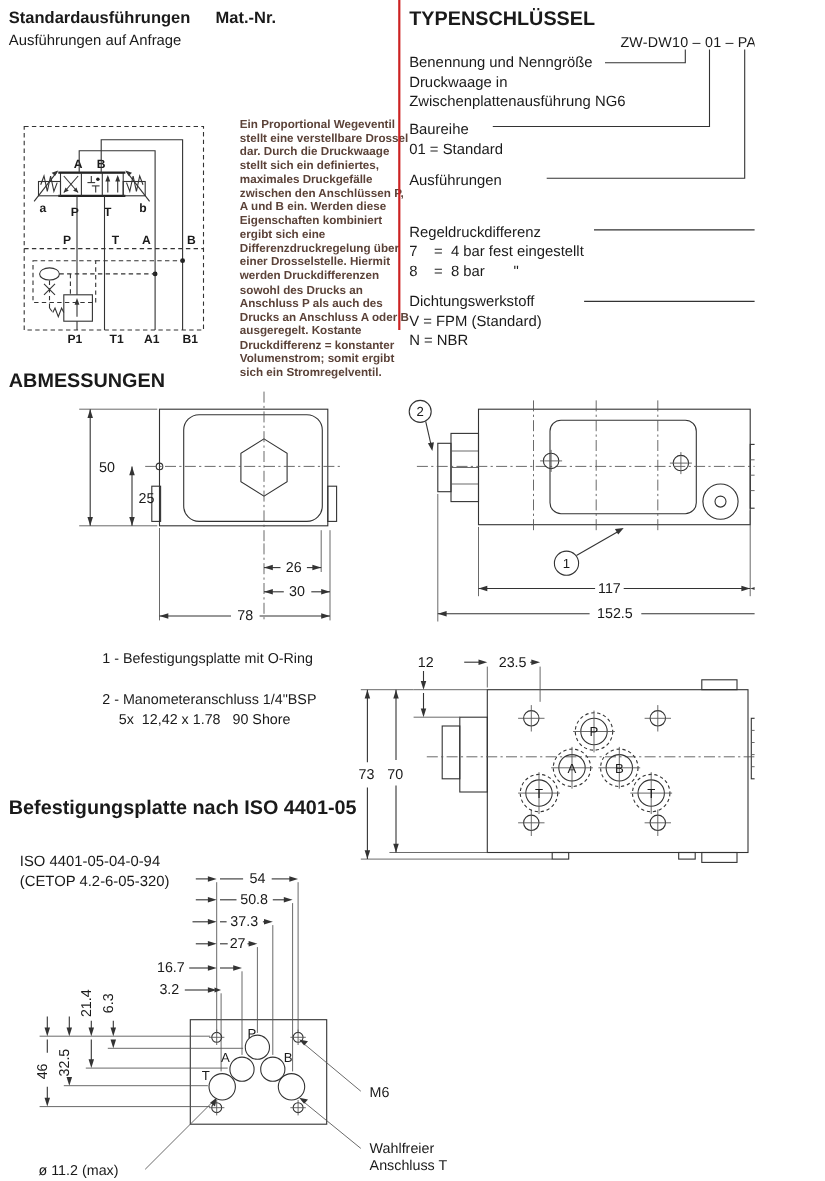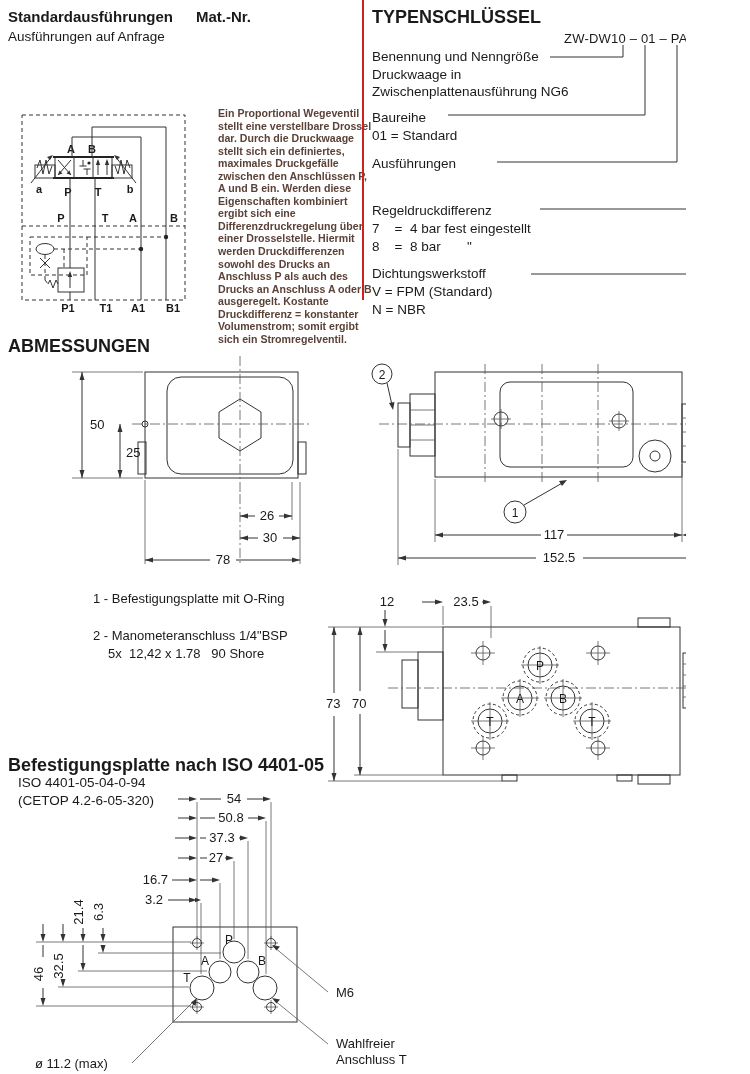--- a/index.html
+++ b/index.html
@@ -353,21 +353,21 @@
     <polygon class="ar" points="16,39 13.5,47 18.5,47"></polygon>
       <polygon class="ar" points="16,193 13.5,185 18.5,185"></polygon>
     <text x="8" y="120">73</text>
     <line class="ln" x1="42" y1="39" x2="42" y2="103"></line>
       <line class="ln" x1="42" y1="126" x2="42" y2="187"></line>
     <polygon class="ar" points="42,39 39.5,47 44.5,47"></polygon>
       <polygon class="ar" points="42,187 39.5,179 44.5,179"></polygon>
     <text x="34" y="120">70</text>
   </svg>
 
-  <div class="abs h2" style="left:8px;top:755px;text-align:right;">Befestigungsplatte nach ISO 4401-05</div>
+  <div class="abs h2" style="left:8px;top:724px;text-align:right;">Befestigungsplatte nach ISO 4401-05</div>
   <div class="abs txt" style="left:18px;top:775px;">ISO 4401-05-04-0-94</div>
   <div class="abs txt" style="left:18px;top:793px;">(CETOP 4.2-6-05-320)</div>
 
   <svg class="abs" style="left:10px;top:778px;" width="440" height="296" viewBox="0 0 440 296">
     <rect class="ln" x="163" y="149" width="124" height="95"></rect>
 
     <line class="thin" x1="187" y1="24" x2="187" y2="160"></line>
     <line class="thin" x1="261" y1="24" x2="261" y2="160"></line>
     <line class="thin" x1="256" y1="43" x2="256" y2="196"></line>
     <line class="thin" x1="238" y1="63" x2="238" y2="181"></line>

